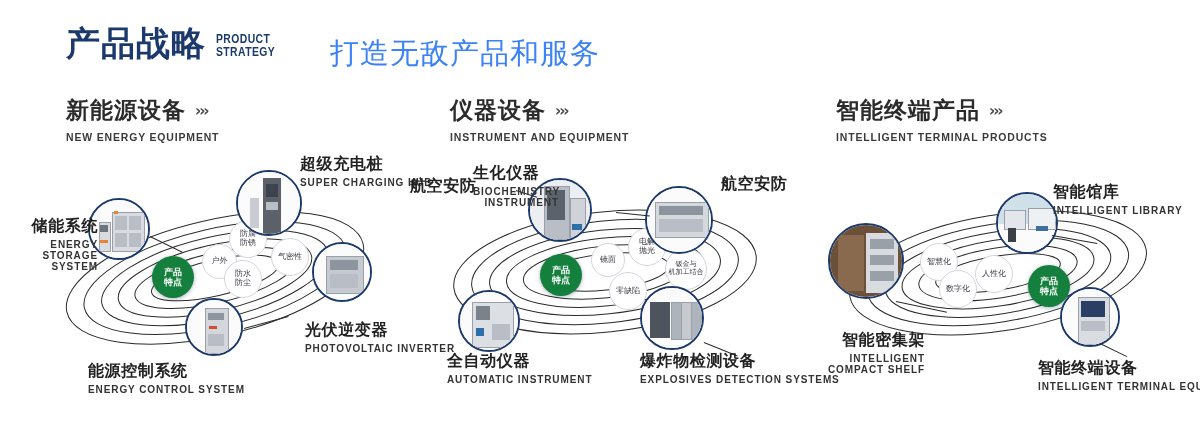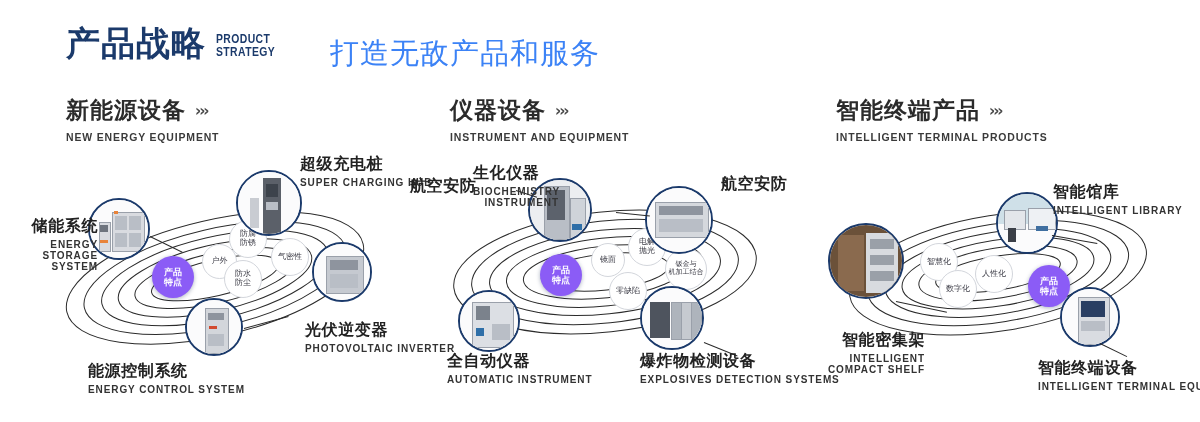--- a/index.html
+++ b/index.html
@@ -59,21 +59,21 @@
 
   
   .fb{
     position:absolute;border-radius:50%;
     background:#ffffff;border:1px solid #d3d6dc;
     color:#3c3c46;display:flex;align-items:center;justify-content:center;
     text-align:center;line-height:1.12;box-sizing:border-box;
     font-family:"DejaVu Sans","Liberation Sans",sans-serif;
   }
   .fb.core{
-    background:#8b5cf6;border:none;color:#fff;font-weight:bold;
+    background:#15803d;border:none;color:#fff;font-weight:bold;
     box-shadow:0 1px 4px rgba(20,40,80,.35);
   }
 
   
   .lab{position:absolute;}
   .lab .cn{
     font-size:16px;font-weight:bold;color:#222;letter-spacing:.6px;
     font-family:"DejaVu Sans","Liberation Sans",sans-serif;white-space:nowrap;
   }
   .lab .en{

